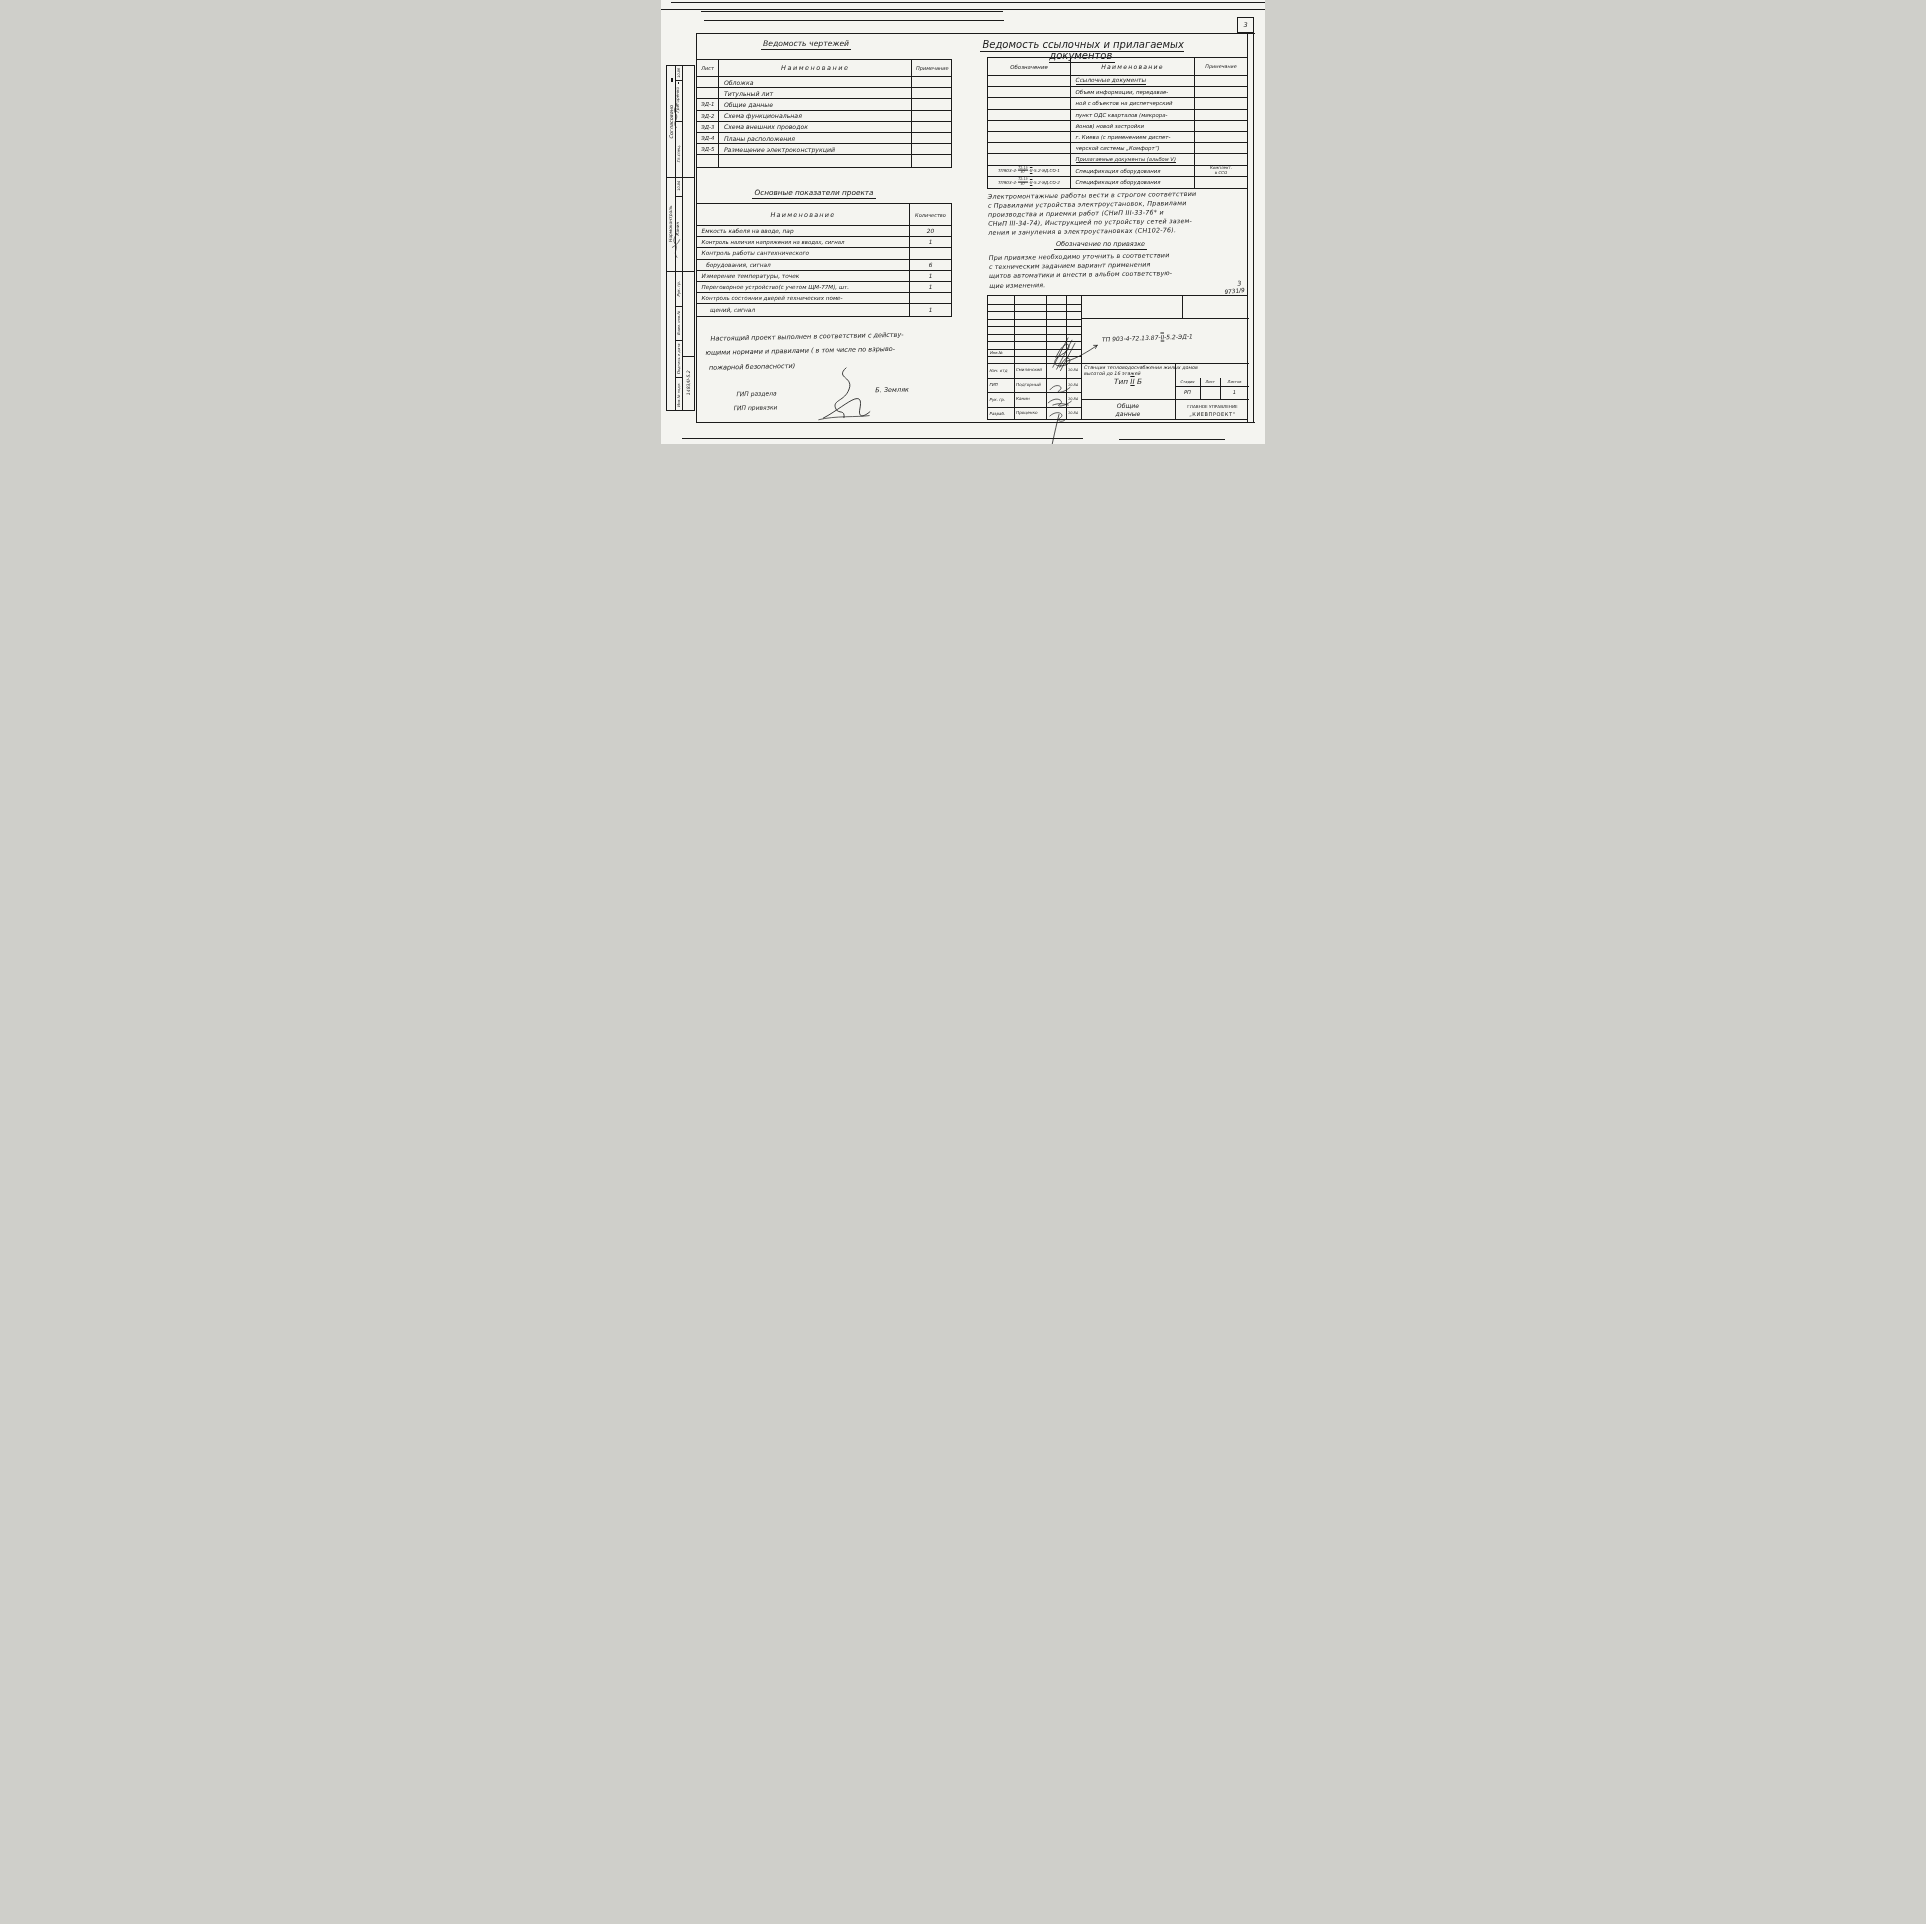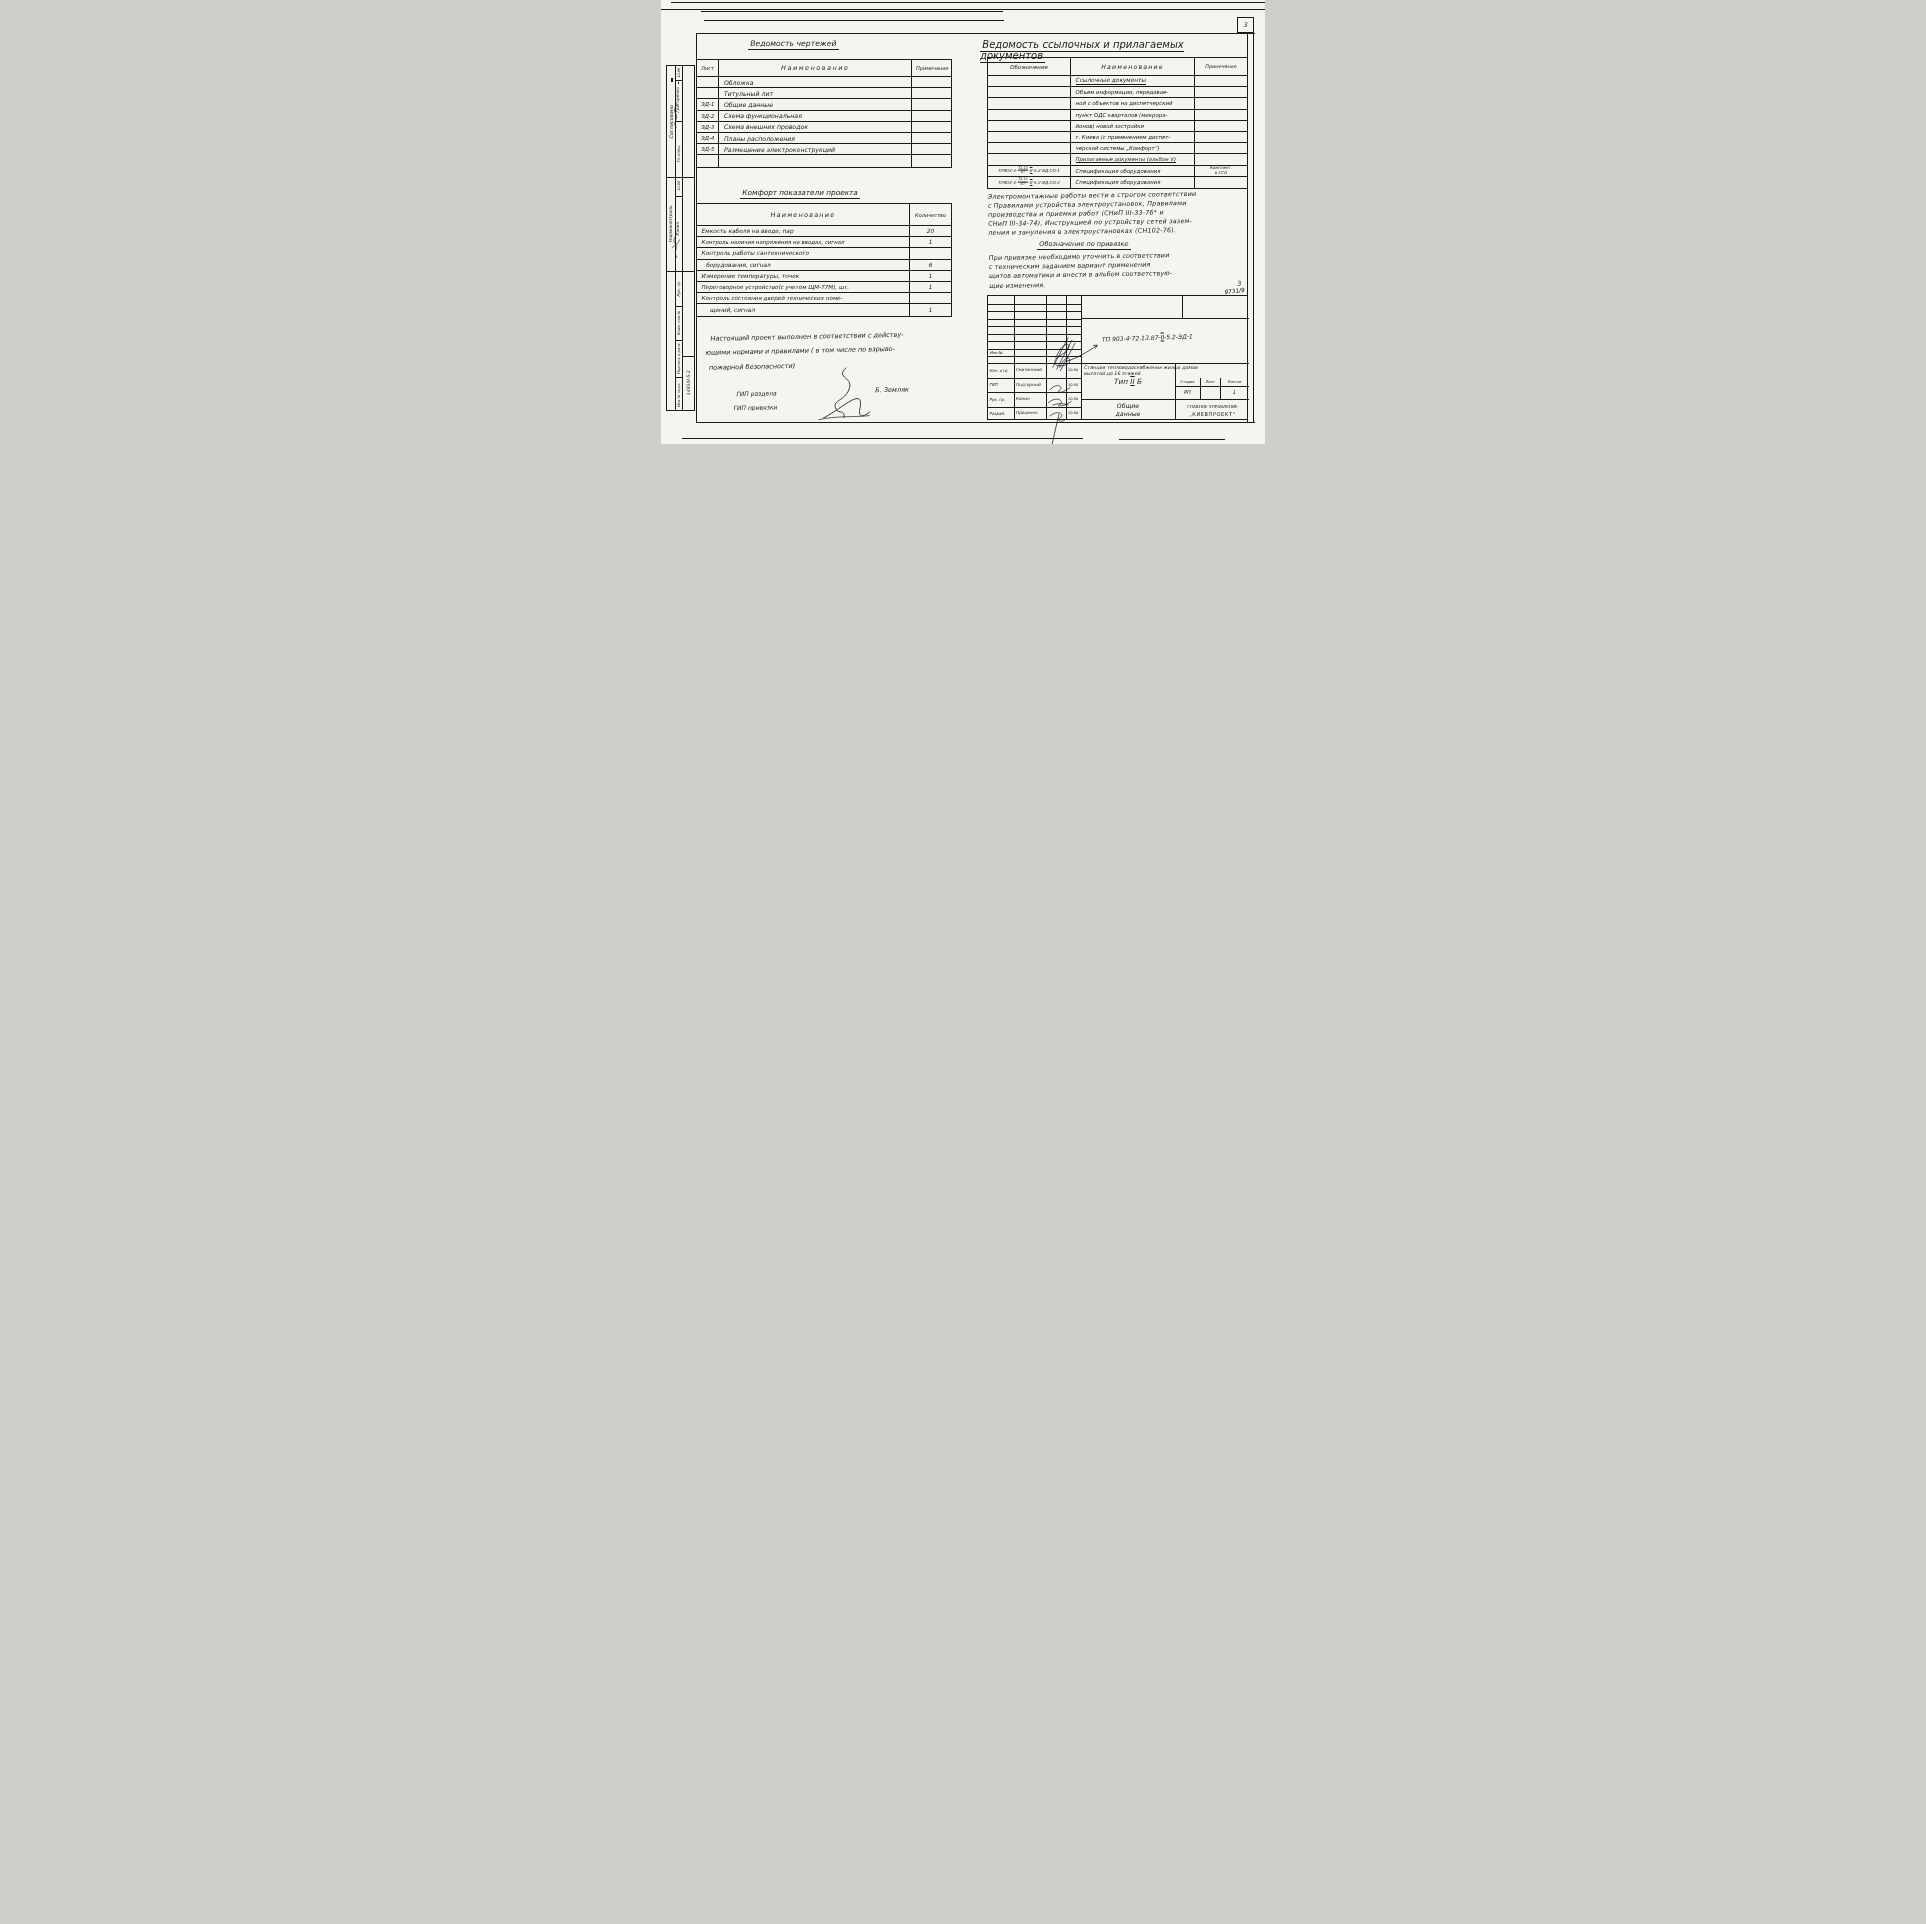--- a/index.html
+++ b/index.html
@@ -9,21 +9,21 @@
   .hl,.vl{position:absolute;background:#1b1b1b}
   .abs{position:absolute}
   .d{font-style:italic}
   .tbl{position:absolute;display:grid;border:0.9px solid #1b1b1b}
   .c{border-right:0.6px solid #1b1b1b;border-bottom:0.6px solid #1b1b1b;display:flex;align-items:center;font-style:italic;overflow:visible}
   .c.lc{border-right:none}
   .c.lr{border-bottom:none}
   .ctr{justify-content:center;text-align:center}
   .nm{padding-left:4.6px}
   .u{border-bottom:0.8px solid #1b1b1b;padding-bottom:0.4px}
-  .ttl{position:absolute;font-style:italic;text-align:left}
+  .ttl{position:absolute;font-style:italic;text-align:center}
   .ttl span{border-bottom:0.8px solid #1b1b1b;padding:0 2.3px 1.2px}
   .vt{position:absolute;transform:rotate(-90deg);white-space:nowrap;display:flex;align-items:center;justify-content:center;font-style:italic;height:5.4px}
   .frac{display:inline-flex;flex-direction:column;align-items:center;line-height:1;margin:0 0.4px;transform:translateY(-0.4px)}
   .frac .ft{font-size:3.3px;border-bottom:0.4px solid #1b1b1b;padding:0 0.4px}
   .frac .fb{font-size:3.3px}
   .rn{text-decoration:overline underline}
   .script{font-style:italic}
   svg{position:absolute;overflow:visible}
   svg path,svg line{fill:none;stroke:#1b1b1b;stroke-linecap:round}
 </style>
@@ -275,21 +275,21 @@
     <div class="c nm lr" style="font-size:5.4px">
         <span>Спецификация оборудования</span>
       </div>
     <div class="c ctr lc lr" style="font-size:4px;flex-direction:column;line-height:1.15">
       <span></span>
         <span></span>
     </div>
   </div>
 
   <div class="ttl" style="left:79px;top:188px;width:148px;font-size:7.3px">
-    <span>Комфорт показатели проекта</span>
+    <span>Основные показатели проекта</span>
   </div>
 
   <div class="tbl" style="left:35px;top:203px;width:256px;grid-template-columns:213px 41px;grid-template-rows:22px repeat(8,11.2px)">
     <div class="c ctr" style="font-size:6.5px;letter-spacing:1.2px">
         <span>Наименование</span>
       </div>
     <div class="c ctr lc" style="font-size:5px">
         <span>Количество</span>
       </div>
 

